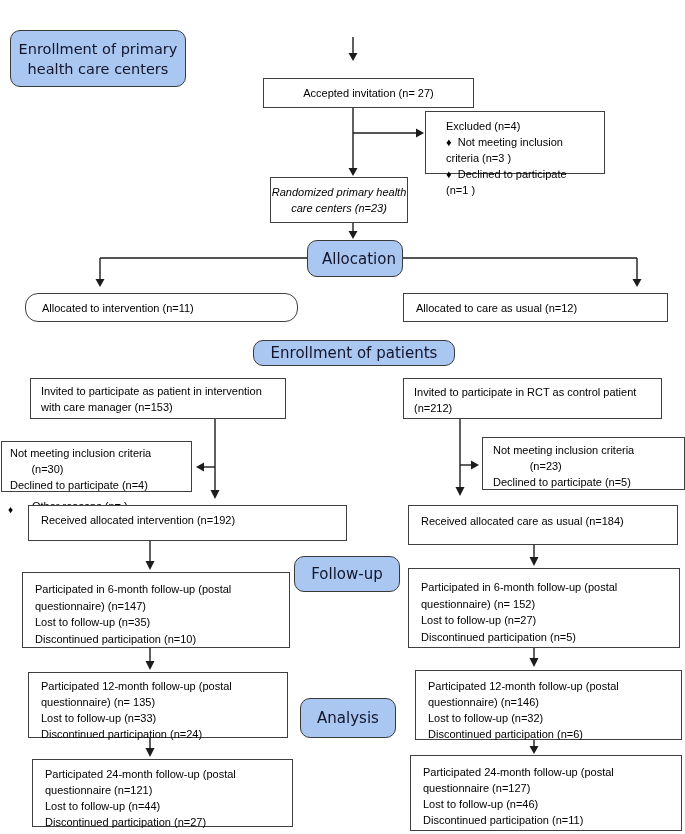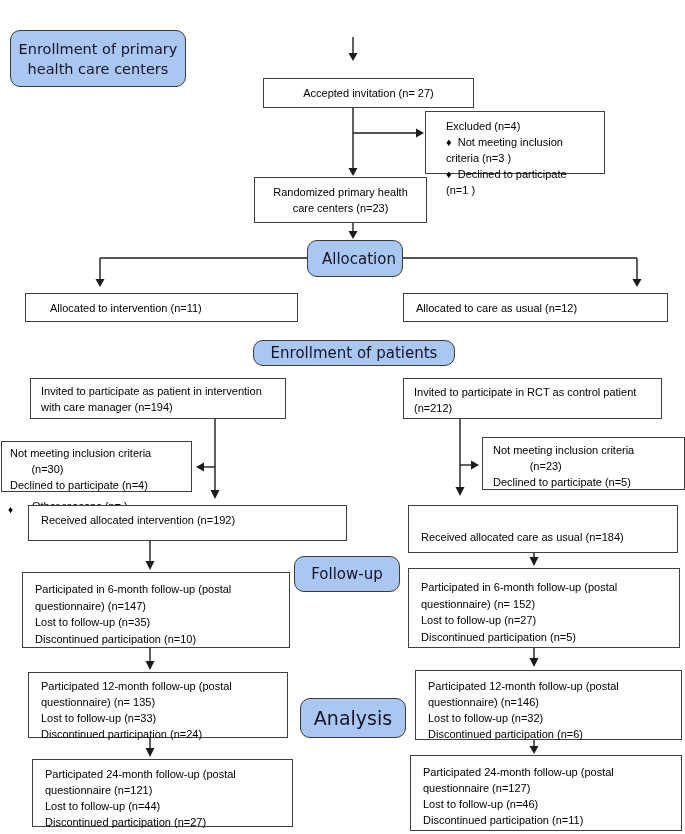--- a/index.html
+++ b/index.html
@@ -98,42 +98,42 @@
   </svg>
 
   <span class="fragment" style="left:8px;top:503px;font-size:10px;">♦</span>
   <span class="fragment" style="left:32px;top:500px;">Other reasons (n= )</span>
 
   <div class="stage" style="left:10px;top:30px;width:176px;height:57px;font-size:14.5px;line-height:20px;">Enrollment of primary
 health care centers</div>
   <div class="stage" style="left:307px;top:240px;width:96px;height:37px;font-size:15px;padding-left:8px;">Allocation</div>
   <div class="stage" style="left:253px;top:340px;width:202px;height:26px;font-size:15px;">Enrollment of patients</div>
   <div class="stage" style="left:294px;top:556px;width:106px;height:36px;font-size:15px;">Follow-up</div>
-  <div class="stage" style="left:300px;top:698px;width:106px;height:40px;font-size:19px;">Analysis</div>
+  <div class="stage" style="left:300px;top:698px;width:96px;height:40px;font-size:15px;">Analysis</div>
 
   <div class="box center" style="left:263px;top:62px;width:211px;height:30px;margin-top:16px;">Accepted invitation (n= 27)</div>
   <div class="box" style="left:425px;top:111px;width:180px;height:63px;padding:6px 20px;">Excluded (n=4)
 ♦&nbsp;&nbsp;Not meeting inclusion criteria (n=3 )
 ♦&nbsp;&nbsp;Declined to participate (n=1 )</div>
-  <div class="box center" style="left:254px;top:177px;width:173px;height:46px;">Randomized primary health
+  <div class="box center" style="left:270px;top:177px;width:138px;height:46px;font-style:italic;">Randomized primary health
 care centers (n=23)</div>
-  <div class="box vcenter" style="left:25px;top:293px;width:273px;height:29px;padding-left:24px;">Allocated to intervention (n=11)</div>
+  <div class="box vcenter" style="left:25px;top:293px;width:273px;height:29px;padding-left:16px;border-radius:13px;">Allocated to intervention (n=11)</div>
   <div class="box vcenter" style="left:403px;top:293px;width:265px;height:29px;padding-left:12px;">Allocated to care as usual (n=12)</div>
   <div class="box" style="left:30px;top:378px;width:256px;height:41px;padding:4px 10px;">Invited to participate as patient in intervention
-with care manager (n=194)</div>
+with care manager (n=153)</div>
   <div class="box" style="left:403px;top:378px;width:259px;height:41px;padding:5px 10px;">Invited to participate in RCT as control patient
 (n=212)</div>
   <div class="box" style="left:1px;top:441px;width:191px;height:51px;padding:3px 8px;">Not meeting inclusion criteria
 &nbsp;&nbsp;&nbsp;&nbsp;&nbsp;&nbsp;&nbsp;(n=30)
 Declined to participate (n=4)</div>
   <div class="box" style="left:482px;top:437px;width:203px;height:53px;padding:4px 10px;">Not meeting inclusion criteria
 &nbsp;&nbsp;&nbsp;&nbsp;&nbsp;&nbsp;&nbsp;&nbsp;&nbsp;&nbsp;&nbsp;&nbsp;(n=23)
 Declined to participate (n=5)</div>
   <div class="box" style="left:28px;top:505px;width:319px;height:36px;padding:6px 12px;">Received allocated intervention (n=192)</div>
-  <div class="box" style="left:408px;top:505px;width:270px;height:40px;padding:23px 12px;">Received allocated care as usual (n=184)</div>
+  <div class="box" style="left:408px;top:505px;width:270px;height:40px;padding:7px 12px;">Received allocated care as usual (n=184)</div>
   <div class="box" style="left:22px;top:572px;width:268px;height:76px;padding:8px 12px;line-height:16.5px;">Participated in 6-month follow-up (postal
 questionnaire) (n=147)
 Lost to follow-up (n=35)
 Discontinued participation (n=10)</div>
   <div class="box" style="left:408px;top:568px;width:272px;height:80px;padding:10px 12px;line-height:16.5px;">Participated in 6-month follow-up (postal
 questionnaire) (n= 152)
 Lost to follow-up (n=27)
 Discontinued participation (n=5)</div>
   <div class="box" style="left:28px;top:672px;width:260px;height:66px;padding:5px 12px;">Participated 12-month follow-up (postal
 questionnaire) (n= 135)

